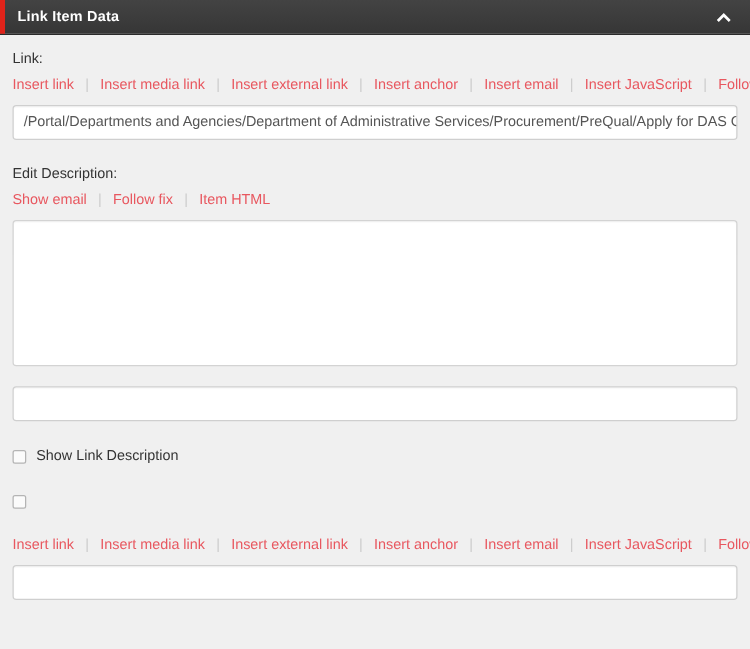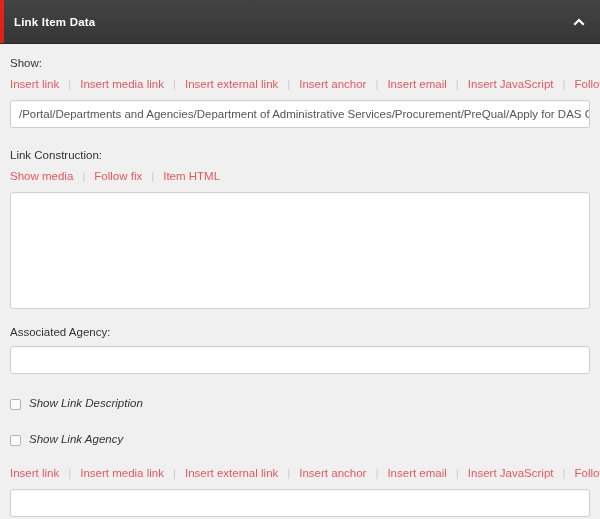--- a/index.html
+++ b/index.html
@@ -21,21 +21,21 @@
     width: 600px;
     height: 519px;
     background: #f0f0f0;
     display: flex;
     flex-direction: column;
   }
 
   
   .panel-header {
     position: relative;
-    height: 44px;
+    height: 28px;
     background: #3b3b3b;
     background: linear-gradient(to bottom, #434343 0%, #363636 100%);
     display: flex;
     align-items: center;
     flex: 0 0 auto;
     border-bottom: 1px solid #2a2a2a;
   }
   .header-accent {
     position: absolute;
     left: 0;
@@ -126,23 +126,22 @@
     border-radius: 3px;
     box-shadow: inset 0 1px 1px rgba(0,0,0,0.03);
   }
 
   .spacer-20 { height: 20px; }
   .spacer-16 { height: 16px; }
 
   
   .checkbox-row {
     display: flex;
-    align-items: flex-end;
+    align-items: center;
     height: 16px;
-    font-style: italic;
   }
   .checkbox-box {
     width: 11px;
     height: 11px;
     border: 1px solid #b4b4b4;
     background: #fbfbfb;
     border-radius: 2px;
     margin-right: 8px;
     flex: 0 0 auto;
   }
@@ -162,21 +161,21 @@
     <div class="panel-title">Link Item Data</div>
     <div class="collapse-icon">
       <svg width="14" height="14" viewBox="0 0 14 14" aria-hidden="true">
         <path d="M3 9 L7 5 L11 9" fill="none" stroke="#ffffff" stroke-width="2.2" stroke-linecap="square"></path>
       </svg>
     </div>
   </div>
 
   <div class="panel-body">
 
-    <div class="field-label">Show:</div>
+    <div class="field-label">Link:</div>
 
     <div class="link-toolbar">
       <span class="tool-link">Insert link</span>
       <span class="tool-sep">|</span>
       <span class="tool-link">Insert media link</span>
       <span class="tool-sep">|</span>
       <span class="tool-link">Insert external link</span>
       <span class="tool-sep">|</span>
       <span class="tool-link">Insert anchor</span>
       <span class="tool-sep">|</span>
@@ -185,49 +184,47 @@
       <span class="tool-link">Insert JavaScript</span>
       <span class="tool-sep">|</span>
       <span class="tool-link">Follow</span>
 
     </div>
 
     <div class="text-input">/Portal/Departments and Agencies/Department of Administrative Services/Procurement/PreQual/Apply for DAS Construction Contractor l</div>
 
     <div class="spacer-20"></div>
 
-    <div class="field-label">Link Construction:</div>
+    <div class="field-label">Edit Description:</div>
 
     <div class="link-toolbar">
-      <span class="tool-link">Show media</span>
+      <span class="tool-link">Show email</span>
       <span class="tool-sep">|</span>
       <span class="tool-link">Follow fix</span>
       <span class="tool-sep">|</span>
       <span class="tool-link">Item HTML</span>
     </div>
 
     <div class="textarea-box"></div>
 
     <div class="spacer-16"></div>
 
-    <div class="field-label">Associated Agency:</div>
     <div class="text-input"></div>
 
     <div class="spacer-20"></div>
 
     <div class="checkbox-row">
       <span class="checkbox-box"></span>
       <span class="checkbox-label">Show Link Description</span>
     </div>
 
     <div class="spacer-20"></div>
 
     <div class="checkbox-row">
       <span class="checkbox-box"></span>
-      <span class="checkbox-label">Show Link Agency</span>
     </div>
 
     <div class="spacer-20"></div>
 
 
     <div class="link-toolbar">
       <span class="tool-link">Insert link</span>
       <span class="tool-sep">|</span>
       <span class="tool-link">Insert media link</span>
       <span class="tool-sep">|</span>

